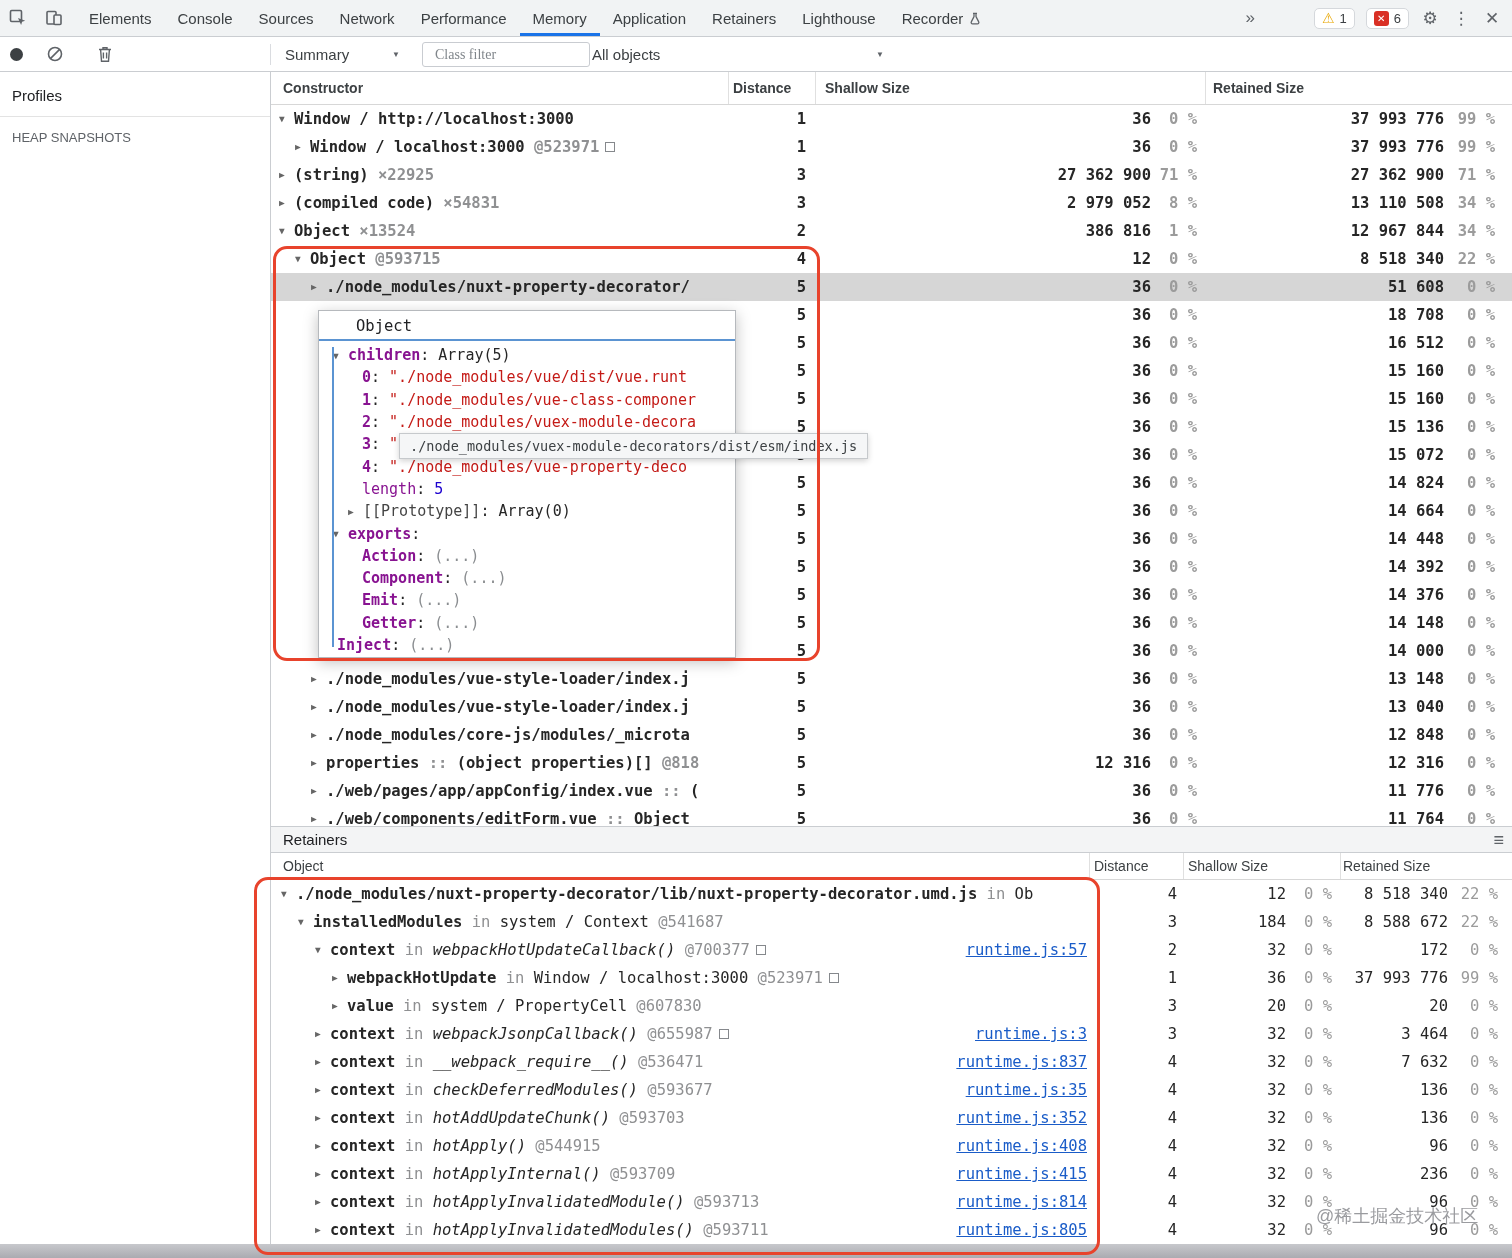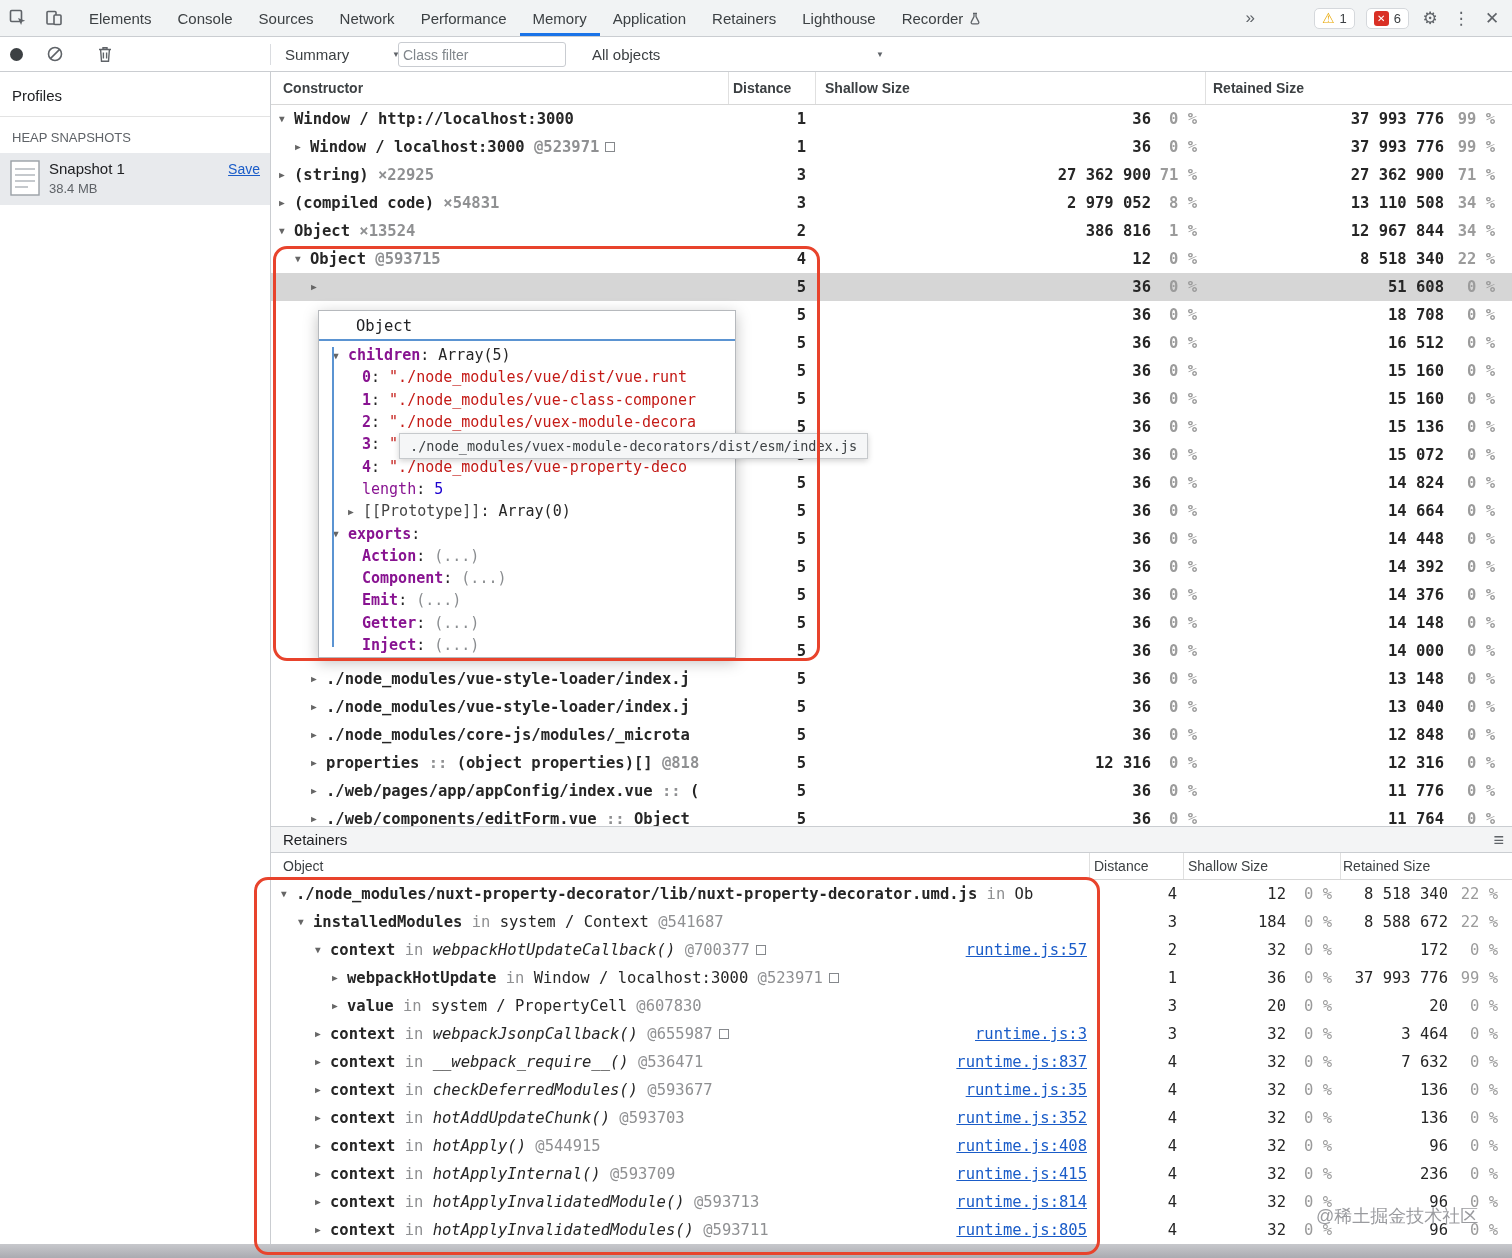--- a/index.html
+++ b/index.html
@@ -29,23 +29,23 @@
   
   .toolbar { position: absolute; top: 37px; left: 0; right: 0; height: 35px; background: #fff;
     border-bottom: 1px solid #cacdd1; }
   .toolbar .titem { position: absolute; top: 0; height: 100%; display: flex; align-items: center; }
   .rec-btn { left: 10px; }
   .rec-dot { width: 13px; height: 13px; border-radius: 50%; background: #3c4043; }
   .clear-btn { left: 46px; } .trash-btn { left: 97px; }
   .tb-sep { position: absolute; left: 270px; top: 7px; height: 21px; width: 1px; background: #dadce0; }
   .summary-dd { left: 285px; width: 115px; justify-content: space-between; font-size: 15px; color: #3c4043; }
   .dd-caret { font-size: 8px; color: #5f6368; }
-  .class-filter { position: absolute; left: 398px; top: 5px; height: 25px; width: 168px;
-    border: 1px solid #c9ccd1; border-radius: 3px; font-size: 14px; color: #3c4043; padding: 0 4px;
-    font-family: Liberation Sans, sans-serif; outline: none; }
+  .class-filter { position: absolute; left: 422px; top: 5px; height: 25px; width: 168px;
+    border: 1px solid #c9ccd1; border-radius: 3px; font-size: 14px; color: #3c4043; padding: 0 12px;
+    font-family: Liberation Serif, serif; outline: none; }
   .class-filter::placeholder { color: #80868b; }
   .objects-dd { left: 592px; width: 292px; justify-content: space-between; font-size: 15px; color: #3c4043; }
 
   
   .sidebar { position: absolute; top: 72px; left: 0; width: 271px; bottom: 14px;
     background: #fff; border-right: 1px solid #cacdd1; }
   .profiles-title { padding: 15px 12px 12px; font-size: 15px; color: #202124; border-bottom: 1px solid #e3e3e3; }
   .heap-heading { padding: 13px 12px 8px; font-size: 13px; color: #5f6368; }
   .snapshot-item { background: #e8eaed; padding: 7px 10px 9px; display: flex; gap: 9px;
     align-items: flex-start; position: relative; }
@@ -202,34 +202,20 @@
   <input class="class-filter" placeholder="Class filter" style="">
   <div class="titem objects-dd">
     <span>All objects</span>
     <span class="dd-caret">▼</span>
   </div>
 </div>
 
 <div class="sidebar">
   <div class="profiles-title">Profiles</div>
   <div class="heap-heading">HEAP SNAPSHOTS</div>
-  <div class="snapshot-item">
-    <svg width="30" height="36" viewBox="0 0 30 36">
-        <rect x="1" y="1" width="28" height="34" fill="#fff" stroke="#9aa0a6" stroke-width="1.4"></rect>
-        <line x1="5" y1="9" x2="25" y2="9" stroke="#c5c9cd" stroke-width="2"></line>
-        <line x1="5" y1="15" x2="25" y2="15" stroke="#c5c9cd" stroke-width="2"></line>
-        <line x1="5" y1="21" x2="25" y2="21" stroke="#c5c9cd" stroke-width="2"></line>
-        <line x1="5" y1="27" x2="18" y2="27" stroke="#c5c9cd" stroke-width="2"></line>
-      </svg>
-    <div>
-      <div class="snap-name">Snapshot 1</div>
-      <div class="snap-size">38.4 MB</div>
-    </div>
-    <span class="save-link">Save</span>
-  </div>
 </div>
 
 <div class="heap-panel">
   <div class="grid-head">
     <span class="hlabel" style="left:12px">Constructor</span>
     <span class="hlabel" style="left:462px">Distance</span>
     <span class="hlabel" style="left:554px">Shallow Size</span>
     <span class="hlabel" style="left:942px">Retained Size</span>
     <span class="vsep" style="left:457px"></span>
     <span class="vsep" style="left:544px"></span>
@@ -328,20 +314,21 @@
           <span class="pct" style="width: 54px;">0 %</span>
         </div>
         <div class="c-size">
           <span class="numv" style="width: 239px;">8 518 340</span>
           <span class="pct" style="width: 59px;">22 %</span>
         </div>
       </div>
       <div class="grow hl">
         <div class="c-name" style="width: 457px; padding-left: 40px;">
           <span class="exp">▶</span>
+          <span class="seg-plain">./node_modules/nuxt-property-decorator/</span>
         </div>
         <div class="c-dist" style="width: 84px;">5</div>
         <div class="c-size">
           <span class="numv" style="width: 339px;">36</span>
           <span class="pct" style="width: 54px;">0 %</span>
         </div>
         <div class="c-size">
           <span class="numv" style="width: 239px;">51 608</span>
           <span class="pct" style="width: 59px;">0 %</span>
         </div>
@@ -613,21 +600,21 @@
       <div class="pline" style="padding-left: 43px;"><span class="seg-pkey">2</span><span class="seg-plain">: </span><span class="seg-str">"./node_modules/vuex-module-decora</span></div>
       <div class="pline" style="padding-left: 43px;"><span class="seg-pkey">3</span><span class="seg-plain">: </span><span class="seg-str">"./node_modules/vuex-module-decora</span></div>
       <div class="pline" style="padding-left: 43px;"><span class="seg-pkey">4</span><span class="seg-plain">: </span><span class="seg-str">"./node_modules/vue-property-deco</span></div>
       <div class="pline" style="padding-left: 43px;"><span class="seg-pkeyn">length</span><span class="seg-plain">: </span><span class="seg-num">5</span></div>
       <div class="pline" style="padding-left: 29px;"><span class="exp">▶</span><span class="seg-proto">[[Prototype]]</span><span class="seg-plain">: </span><span class="seg-plain">Array(0)</span></div>
       <div class="pline" style="padding-left: 14px;"><span class="exp">▼</span><span class="seg-pkey">exports</span><span class="seg-plain">:</span></div>
       <div class="pline" style="padding-left: 43px;"><span class="seg-pkey">Action</span><span class="seg-plain">: </span><span class="seg-paren">(...)</span></div>
       <div class="pline" style="padding-left: 43px;"><span class="seg-pkey">Component</span><span class="seg-plain">: </span><span class="seg-paren">(...)</span></div>
       <div class="pline" style="padding-left: 43px; text-align: center;"><span class="seg-pkey">Emit</span><span class="seg-plain">: </span><span class="seg-paren">(...)</span></div>
       <div class="pline" style="padding-left: 43px;"><span class="seg-pkey">Getter</span><span class="seg-plain">: </span><span class="seg-paren">(...)</span></div>
-      <div class="pline" style="padding-left: 43px;"><span class="seg-pkey">Inject</span><span class="seg-plain">: </span><span class="seg-paren">(...)</span></div>
+      <div class="pline" style="padding-left: 18px;"><span class="seg-pkey">Inject</span><span class="seg-plain">: </span><span class="seg-paren">(...)</span></div>
     </div>
 </div>
 
 <div class="path-tooltip">./node_modules/vuex-module-decorators/dist/esm/index.js</div>
 
 <div class="ret-panel">
   <div class="sec-head">
     <span>Retainers</span>
     <span class="burger">≡</span>
   </div>

